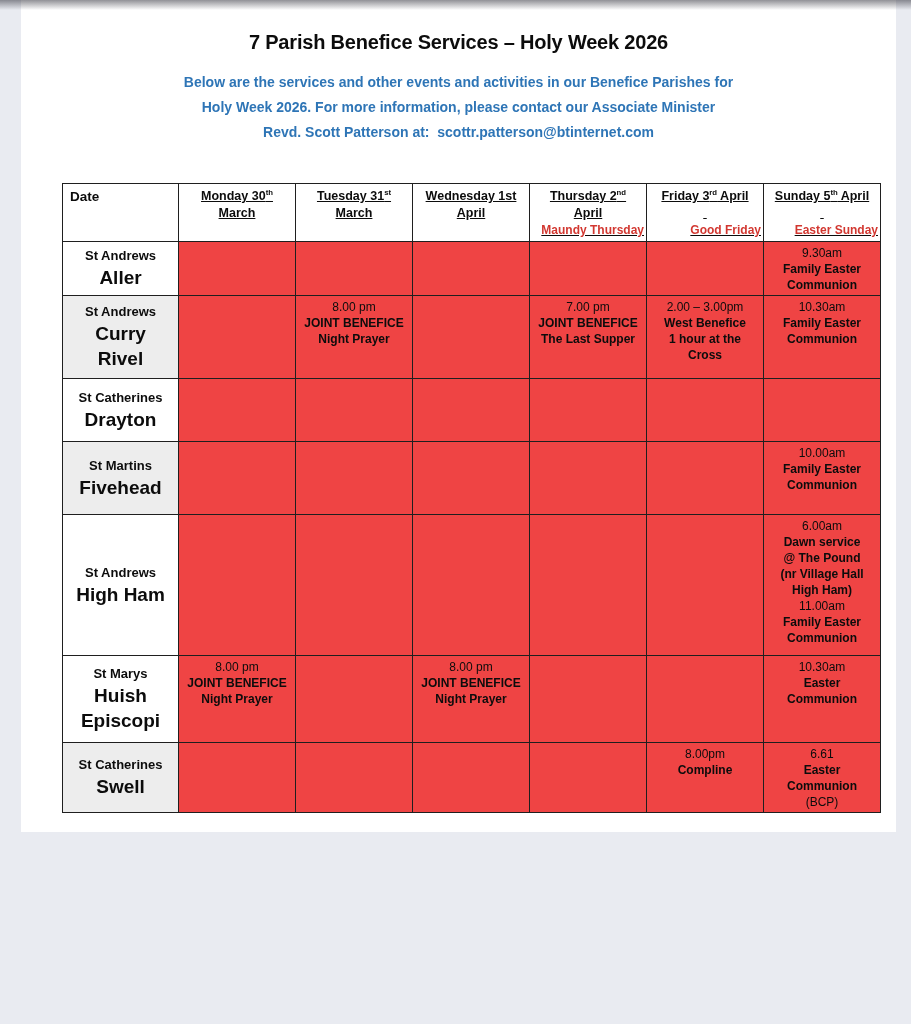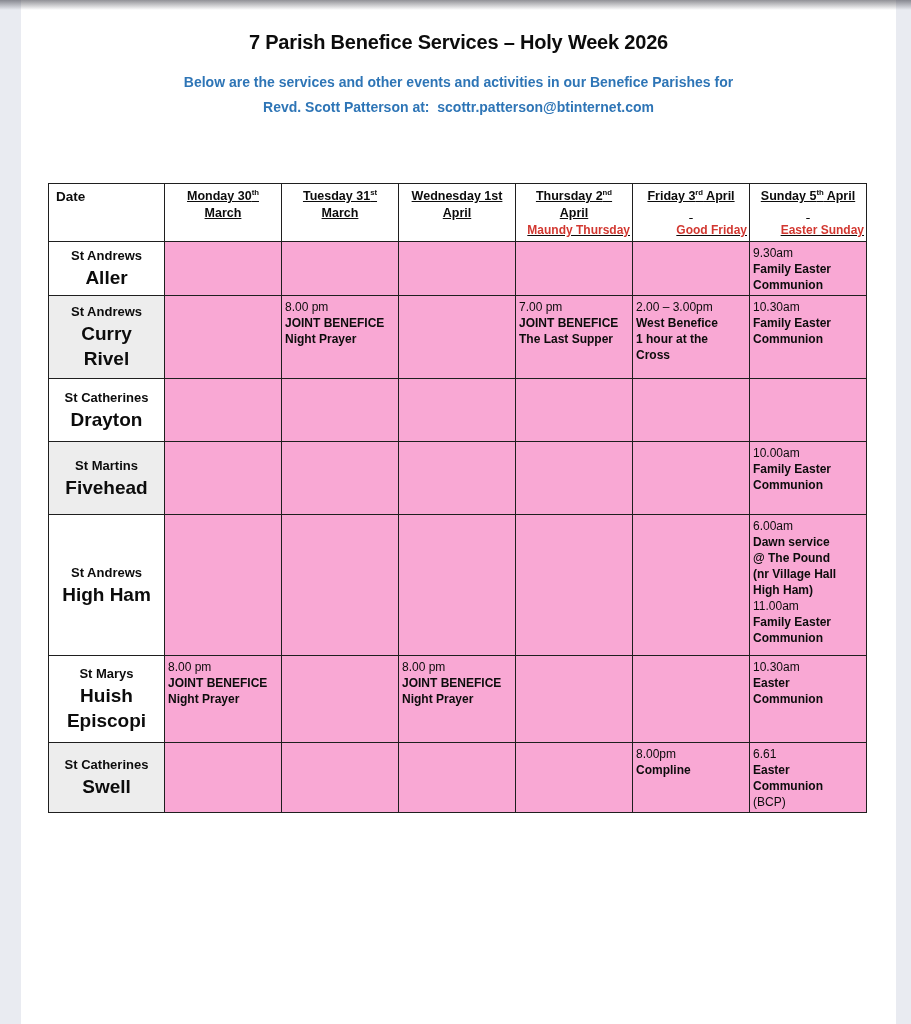--- a/index.html
+++ b/index.html
@@ -12,42 +12,42 @@
   html,body{margin:0;padding:0;}
   body{
     width:911px;height:1024px;
     background:#e9ebf1;
     position:relative;
     font-family:"Liberation Sans","DejaVu Sans",sans-serif;
     overflow:hidden;
   }
   .page{
     position:absolute;left:21px;top:0;
-    width:875px;height:1024px;
+    width:875px;height:832px;
     background:#ffffff;
   }
   .top-shadow{
     position:absolute;left:0;top:0;width:911px;height:10px;
     background:linear-gradient(to bottom,rgba(55,55,65,0.55),rgba(55,55,65,0));
     z-index:5;pointer-events:none;
   }
   .doc-title{
     margin:0;padding-top:31px;
     text-align:center;
     font-size:20px;font-weight:bold;color:#0c0c0c;
     letter-spacing:-0.2px;
   }
   .subtitle{
     margin-top:16px;
     text-align:center;
     color:var(--accent-blue);
     font-weight:bold;font-size:14px;line-height:25px;
   }
   .subtitle div{white-space:pre-wrap;}
-  .table-wrap{position:absolute;left:27px;top:183px;}
+  .table-wrap{position:absolute;left:41px;top:183px;}
   table{
     border-collapse:collapse;table-layout:fixed;width:818px;
   }
   th,td{border:1.5px solid var(--border-dark);overflow:hidden;}
   col.c-date{width:116px;}
   col.c-day{width:117px;}
   thead tr{height:55px;}
   thead th{
     vertical-align:top;background:#fff;
     font-size:12.5px;line-height:17px;font-weight:bold;color:#0c0c0c;
@@ -65,37 +65,38 @@
   tbody tr:nth-child(6){height:87px;}
   tbody tr:nth-child(7){height:64px;}
   td.label-cell{
     vertical-align:middle;text-align:center;background:#fff;
     padding:2px 2px;
   }
   td.label-cell.shaded{background:var(--shade-gray);}
   .church{font-size:13px;font-weight:bold;line-height:18px;color:#0c0c0c;}
   .parish{font-size:19px;font-weight:bold;line-height:25px;color:#0c0c0c;}
   td.service-cell{
-    vertical-align:top;background:#f9a8d4;
+    vertical-align:top;text-align:center;background:#ef4444;
     font-size:12px;line-height:16px;color:#0c0c0c;
     padding:3px 3px 2px 3px;
   }
   .line{font-weight:normal;}
   .line.b{font-weight:bold;}
 </style>
 </head>
 <body>
 
 <div class="top-shadow"></div>
 
 <div class="page">
   <h1 class="doc-title">7 Parish Benefice Services – Holy Week 2026</h1>
 
   <div class="subtitle">
     <div>Below are the services and other events and activities in our Benefice Parishes for</div>
+    <div>Holy Week 2026. For more information, please contact our Associate Minister</div>
     <div>Revd. Scott Patterson at:  scottr.patterson@btinternet.com</div>
   </div>
 
   <div class="table-wrap">
     <table>
       <colgroup>
         <col class="c-date">
           <col class="c-day">
           <col class="c-day">
           <col class="c-day">

